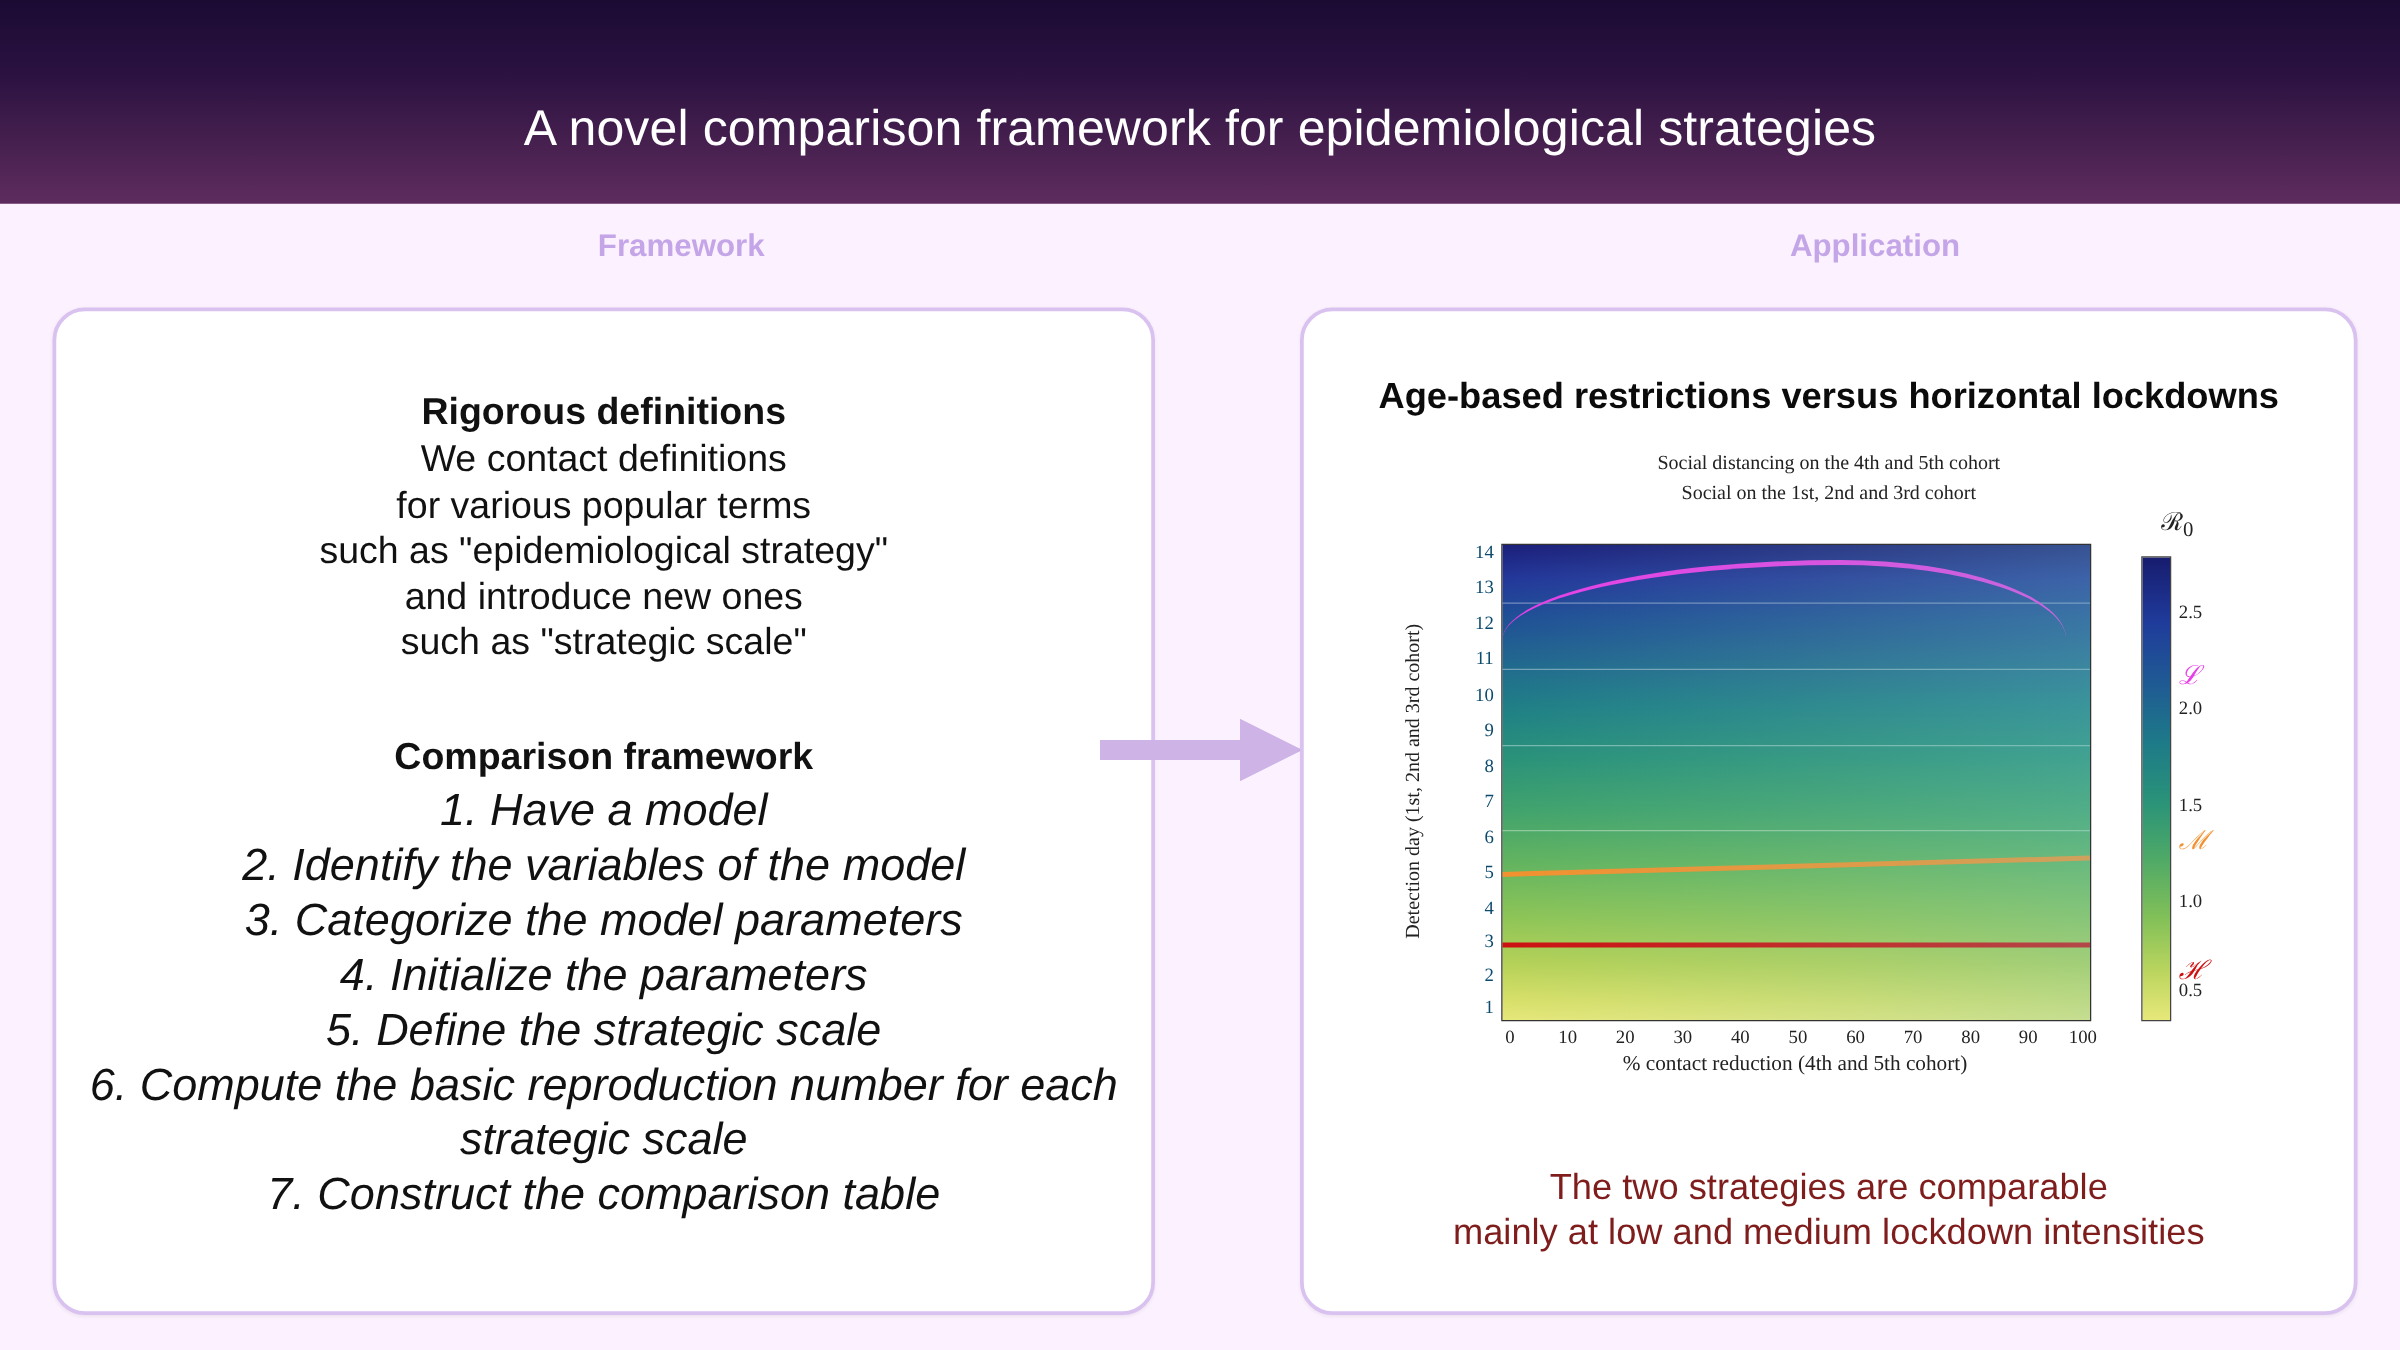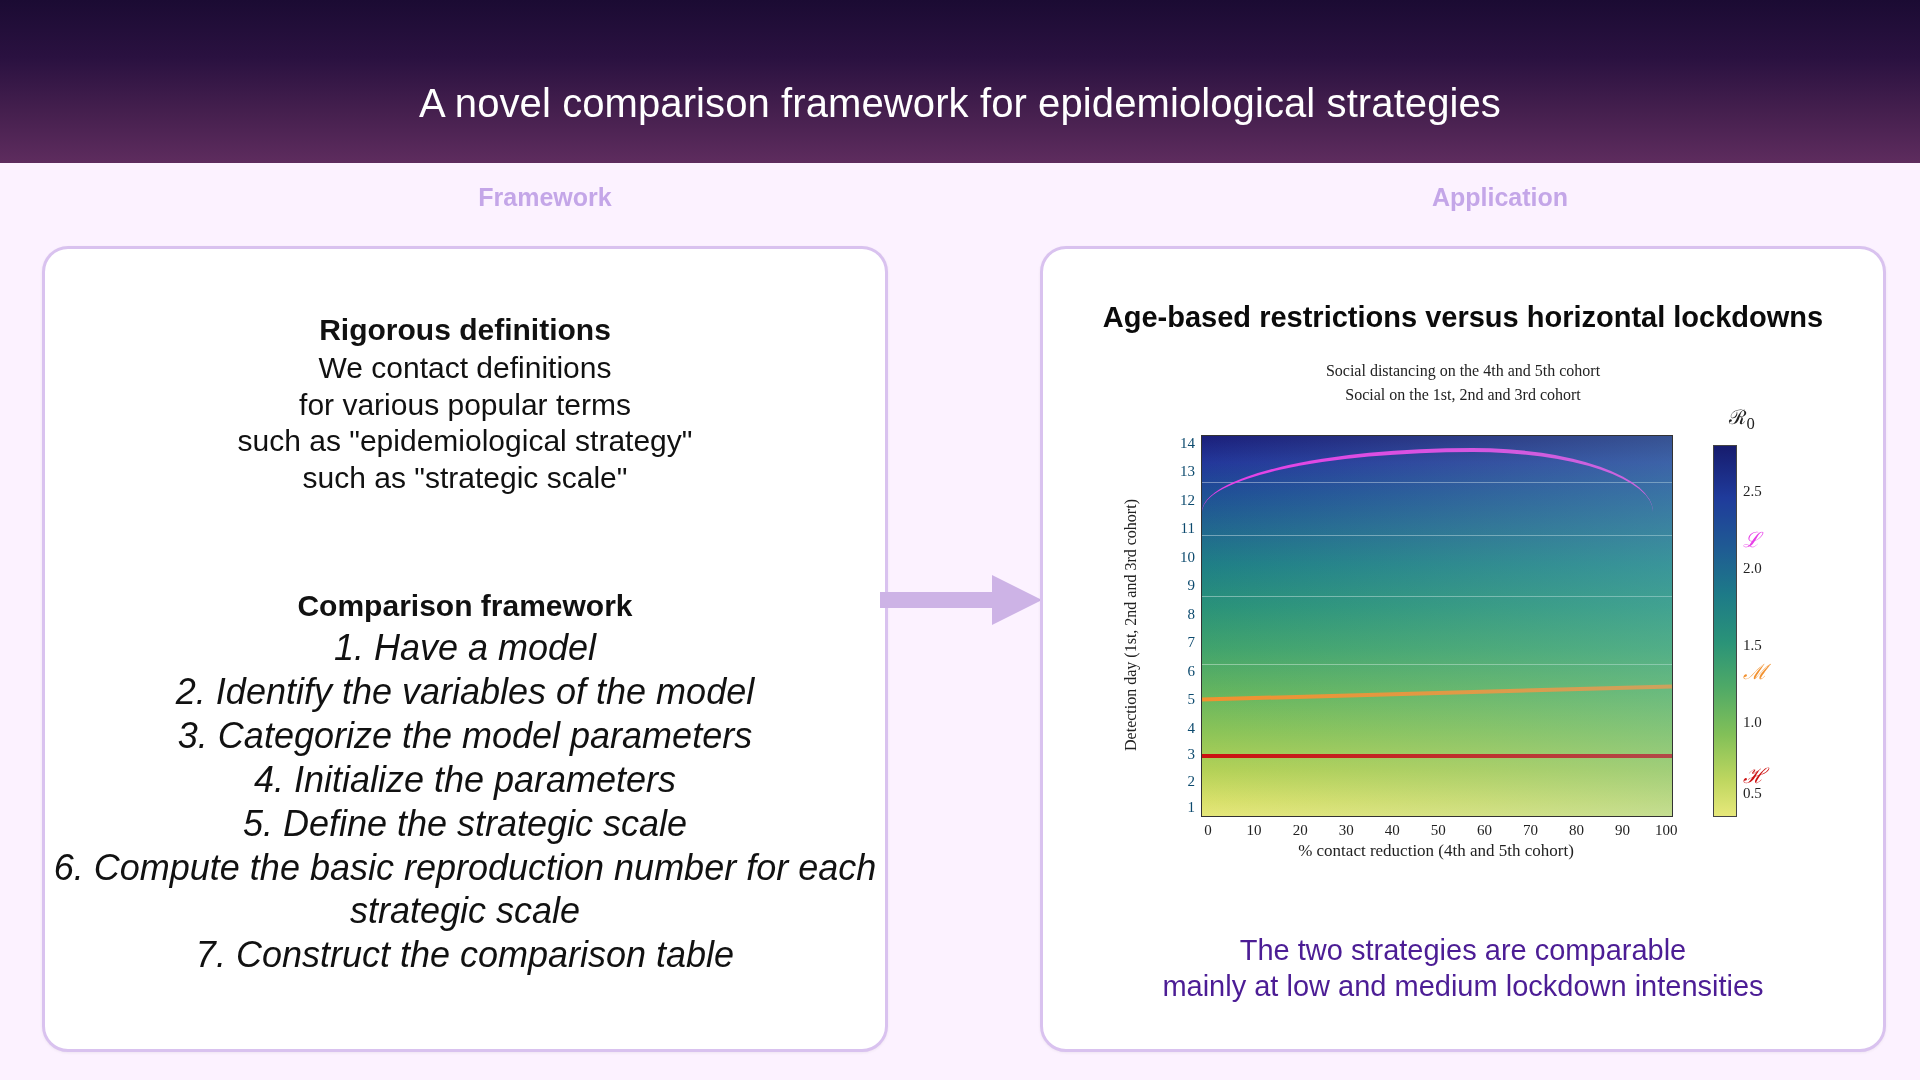--- a/index.html
+++ b/index.html
@@ -33,21 +33,21 @@
   }
   #framework-head{left:180px;top:183px;width:730px;}
   #application-head{left:1080px;top:183px;width:840px;}
 
   
   .card{
     position:absolute;background:#ffffff;
     border:3px solid #d9c2ef;border-radius:26px;
     box-shadow:0 1px 3px rgba(0,0,0,.06);
   }
-  #framework-card{left:42px;top:246px;width:840px;height:800px;}
+  #framework-card{left:42px;top:246px;width:840px;height:800px;padding-left:36px;}
   #application-card{left:1040px;top:246px;width:840px;height:800px;}
 
   
   .fw-inner{
     position:absolute;left:0;top:0;width:100%;
     text-align:center;color:#111;
   }
   .block-title{font-size:30px;font-weight:bold;margin:0 0 3px 0;}
   .block-line{font-size:30px;line-height:1.22;}
   #fw-defs{top:64px;}
@@ -64,21 +64,21 @@
     border-left:50px solid #cdb3e6;
   }
 
   
   .app-title{
     position:absolute;left:0;top:52px;width:100%;
     text-align:center;font-size:29px;font-weight:bold;color:#0b0b0b;
   }
   .app-caption{
     position:absolute;left:0;bottom:44px;width:100%;
-    text-align:center;font-size:29px;line-height:1.24;color:#4c1d95;
+    text-align:center;font-size:29px;line-height:1.24;color:#7f1d1d;
   }
 
   
   .figure{position:absolute;left:60px;top:110px;width:720px;height:530px;}
   .fig-head{
     font-family:"Liberation Serif",serif;
     font-size:16px;color:#222;text-align:center;line-height:1.5;
   }
   .fig-head .l2{display:block;}
 
@@ -182,20 +182,21 @@
 
   <div class="col-head" id="framework-head">Framework</div>
   <div class="col-head" id="application-head">Application</div>
 
   <div class="card" id="framework-card">
     <div class="fw-inner" id="fw-defs">
       <div class="block-title">Rigorous definitions</div>
       <div class="block-line">We contact definitions</div>
       <div class="block-line">for various popular terms</div>
       <div class="block-line">such as "epidemiological strategy"</div>
+      <div class="block-line">and introduce new ones</div>
       <div class="block-line">such as "strategic scale"</div>
     </div>
 
     <div class="fw-inner" id="fw-comp">
       <div class="block-title">Comparison framework</div>
       <ul class="fw-list">
         <li>1. Have a model</li>
         <li>2. Identify the variables of the model</li>
         <li>3. Categorize the model parameters</li>
         <li>4. Initialize the parameters</li>

